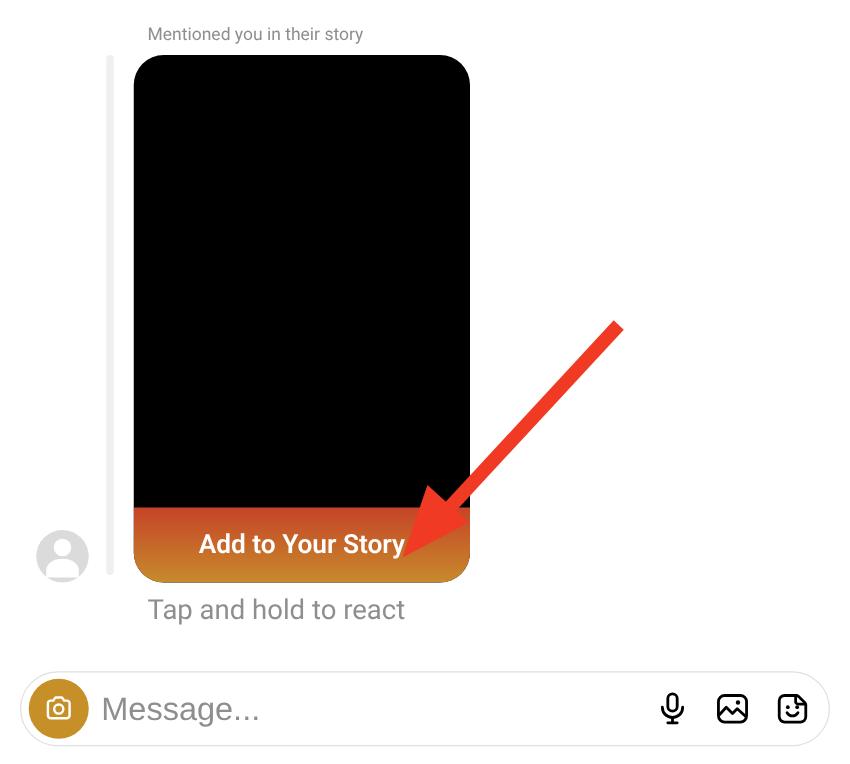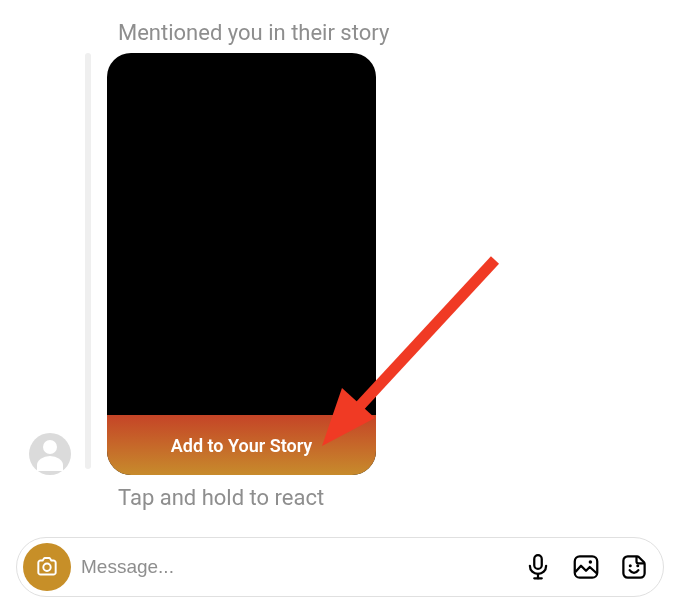--- a/index.html
+++ b/index.html
@@ -12,21 +12,21 @@
       background: #fff;
       width: 680px;
       height: 611px;
       position: relative;
     }
     .container {
       padding: 20px 24px 0 24px;
     }
     .mention-label {
       color: #8e8e8e;
-      font-size: 22px;
+      font-size: 14px;
       margin-left: 94px;
       margin-bottom: 8px;
     }
     .message-row {
       display: flex;
       align-items: flex-end;
     }
     .avatar {
       width: 42px;
       height: 42px;
@@ -80,21 +80,21 @@
       justify-content: flex-end;
     }
     .add-btn {
       width: 100%;
       height: 60px;
       background: linear-gradient(180deg, #c54427 0%, #c78b2c 100%);
       display: flex;
       align-items: center;
       justify-content: center;
       color: #fff;
-      font-size: 18px;
+      font-size: 21px;
       font-weight: 600;
       cursor: pointer;
     }
     .react-label {
       color: #8e8e8e;
       font-size: 22px;
       margin-left: 94px;
       margin-top: 10px;
     }
     .composer {
@@ -119,21 +119,21 @@
       display: flex;
       align-items: center;
       justify-content: center;
       cursor: pointer;
       flex-shrink: 0;
     }
     .msg-input {
       flex: 1;
       border: none;
       outline: none;
-      font-size: 19px;
+      font-size: 26px;
       color: #701a75;
       background: transparent;
     }
     .msg-input::placeholder {
       color: #8e8e8e;
     }
     .icon-btn {
       width: 38px;
       height: 38px;
       display: flex;

